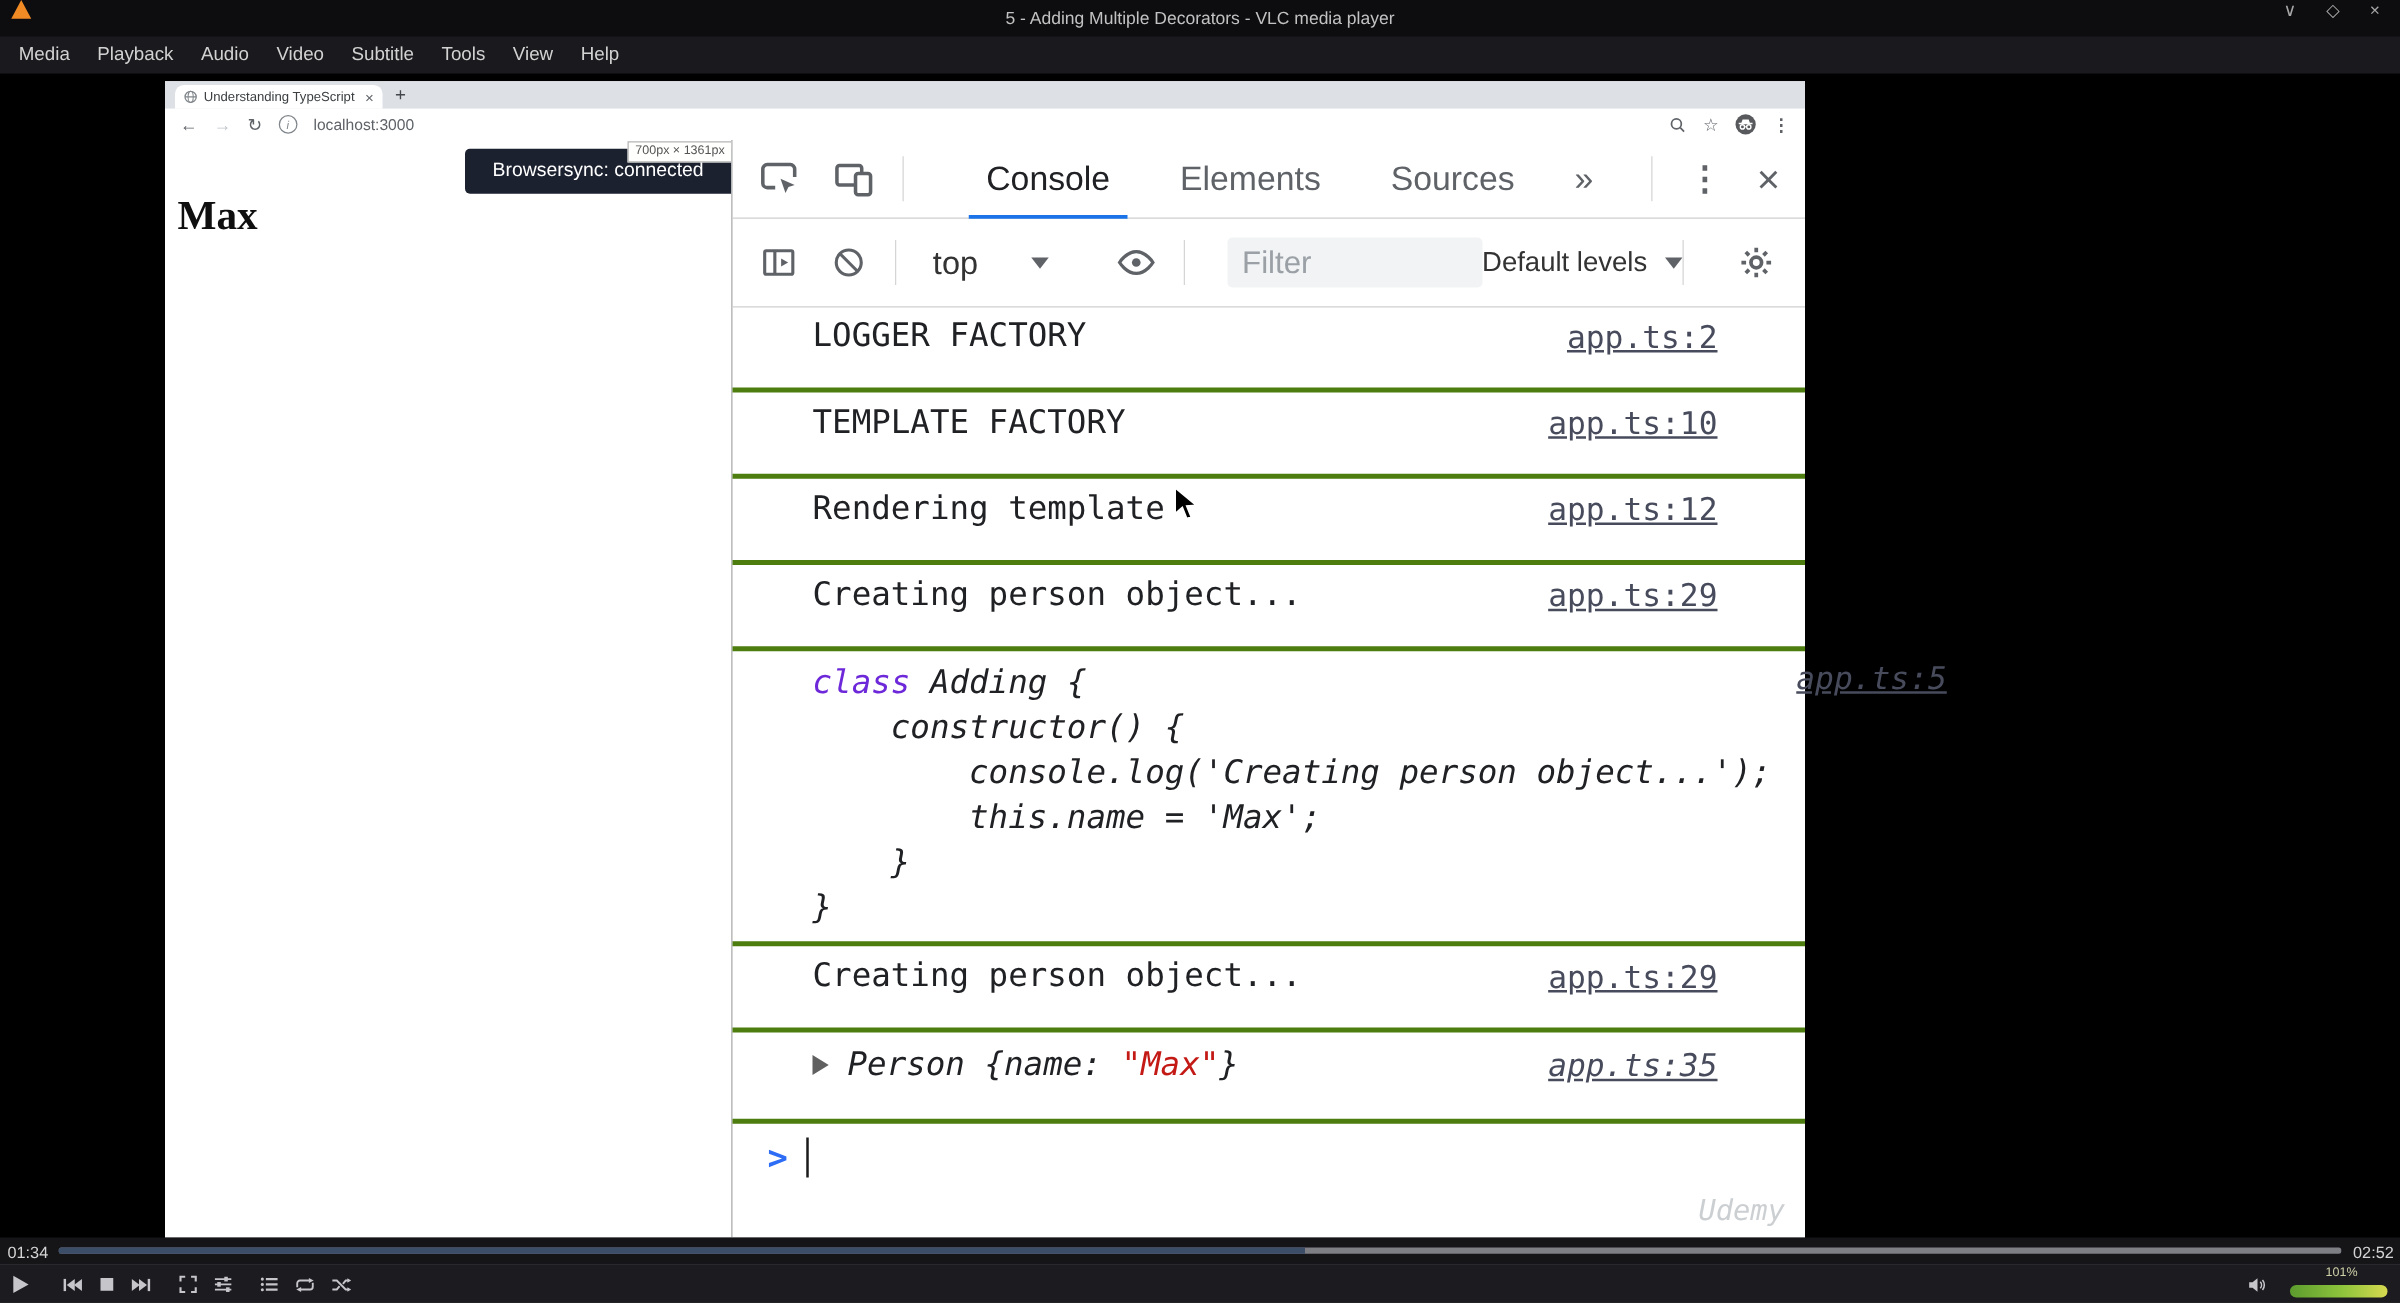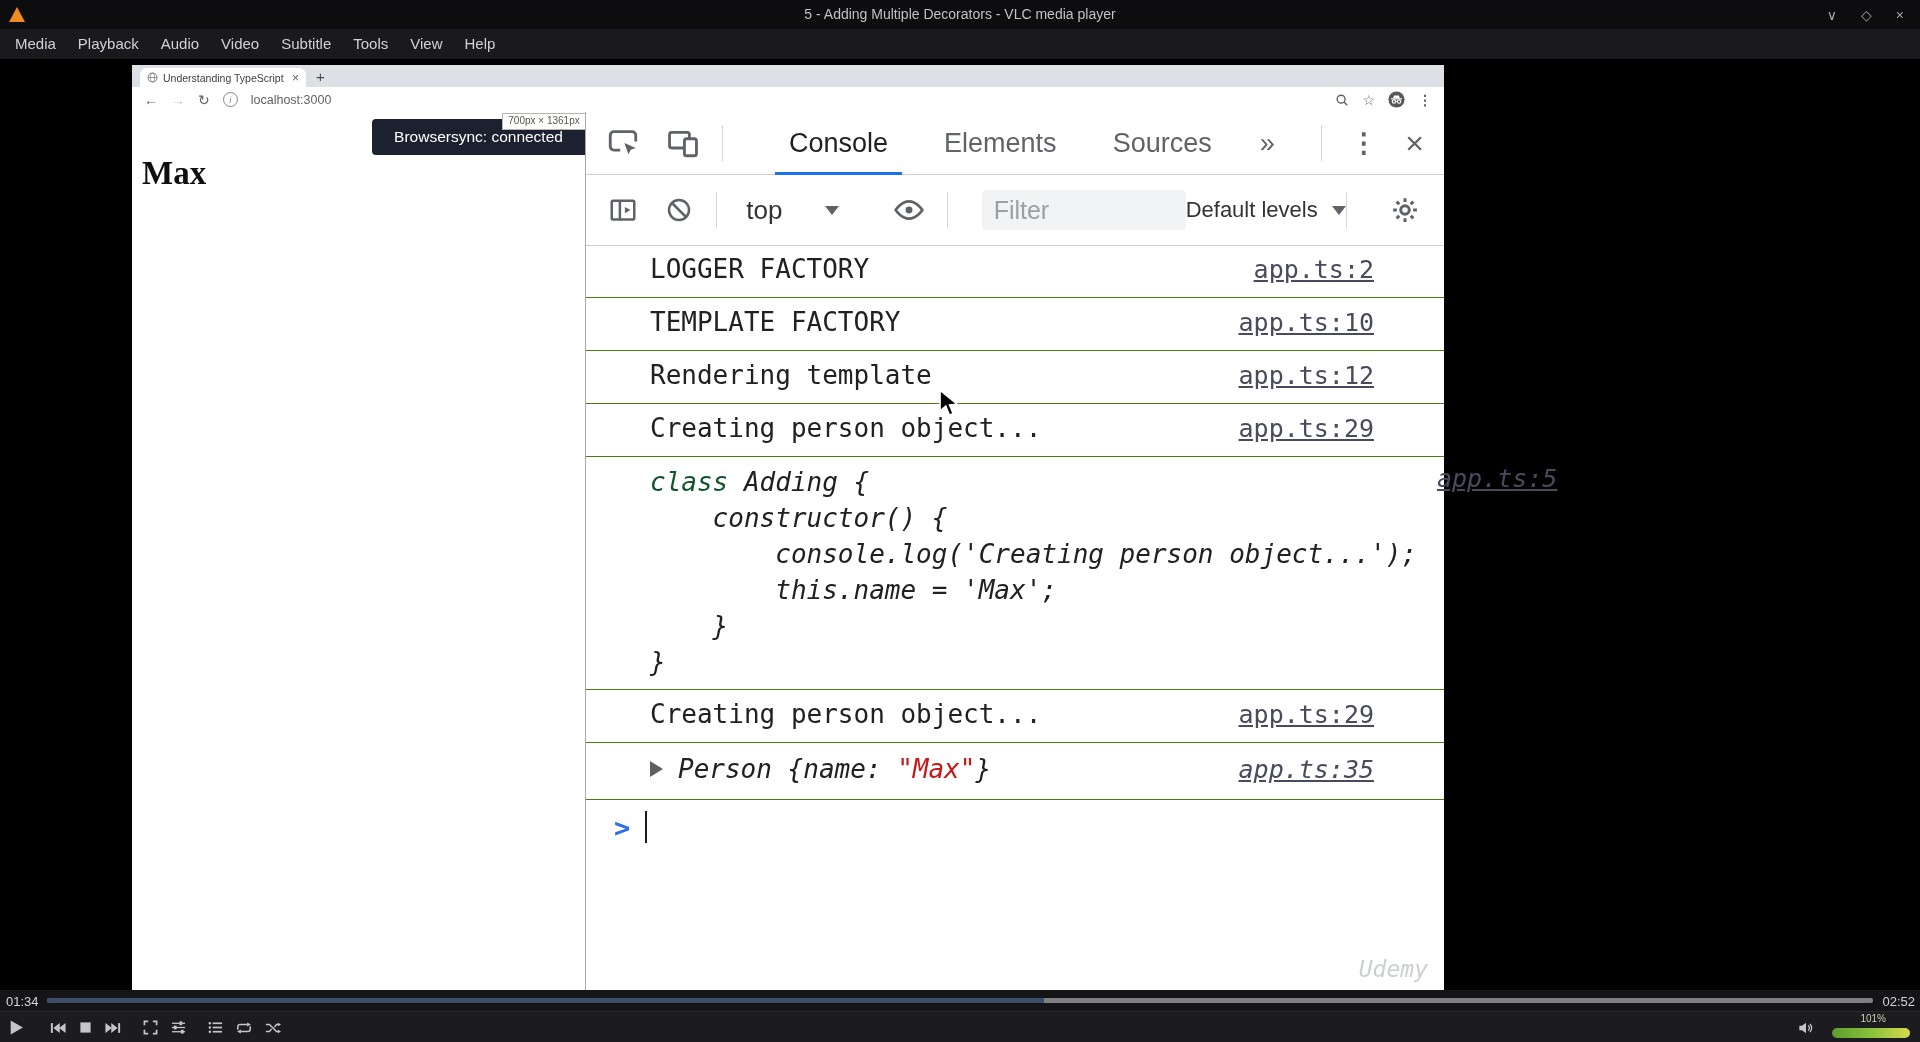--- a/index.html
+++ b/index.html
@@ -1,20 +1,20 @@
 <!DOCTYPE html>
 <html><head>
 <meta charset="utf-8">
 <style>
   html,body{margin:0;padding:0;background:#000;}
   body{width:1920px;height:1042px;overflow:hidden;font-family:"Liberation Sans",sans-serif;position:relative;}
   .stage{position:absolute;left:0;top:0;width:1920px;height:1042px;background:#000;}
 
   
-  .titlebar{position:absolute;left:0;top:0;width:100%;height:29px;background:#0d0d10;display:flex;align-items:center;}
+  .titlebar{position:absolute;left:0;top:0;width:100%;height:29px;background:#0d0d10;display:flex;}
   .vlc-cone{margin-left:9px;width:0;height:0;border-left:8px solid transparent;border-right:8px solid transparent;border-bottom:15px solid #f08a24;}
   .title-text{position:absolute;left:0;right:0;text-align:center;color:#c2c2c2;font-size:14px;line-height:29px;}
   .win-controls{margin-left:auto;display:flex;gap:24px;margin-right:16px;color:#a6a6a6;font-size:14px;z-index:2;}
   .win-controls span{cursor:default;}
 
   
   .menubar{position:absolute;top:29px;left:0;width:100%;height:30px;background:#1a1a1e;display:flex;align-items:center;padding-left:4px;}
   .menu-item{color:#d2d2d2;font-size:15px;padding:0 11px;line-height:30px;}
 
   
@@ -68,26 +68,26 @@
   .caret{width:0;height:0;border-left:7px solid transparent;border-right:7px solid transparent;border-top:9px solid #5f6368;}
   .ic-eye{margin-left:54px;}
   .filter-input{width:180px;height:40px;margin-left:12px;background:#f1f3f4;border:none;border-radius:4px;padding:0 12px;font-size:25px;color:#202124;font-family:"Liberation Sans",sans-serif;outline:none;}
   .filter-input::placeholder{color:#9aa0a6;}
   .levels{display:flex;align-items:center;gap:14px;font-size:22px;color:#333;white-space:nowrap;}
   .sep-auto{margin-left:auto;}
   .ic-gear{margin:0 24px 0 22px;}
 
   
   .dt-console{position:absolute;top:133px;left:0;right:0;bottom:0;font-family:"DejaVu Sans Mono",monospace;font-size:26px;color:#202124;}
-  .msg{display:flex;align-items:center;border-bottom:1px solid #4d7c0f;padding:0 70px 4px 64px;height:48px;}
+  .msg{display:flex;align-items:center;border-bottom:4px solid #4d7c0f;padding:0 70px 17px 64px;height:48px;}
   .src{margin-left:auto;font-size:25px;color:#474b5c;text-decoration:underline;white-space:nowrap;padding-left:20px;}
   .msg-code{height:auto;align-items:flex-start;padding-top:7px;padding-bottom:9px;font-style:italic;}
   .code-line{white-space:pre;line-height:36px;}
   .code-line span{white-space:pre;}
-  .kw{color:#14532d;}
+  .kw{color:#6d28d9;}
   .msg-obj{font-style:italic;height:52px;}
   .tri{width:0;height:0;border-left:13px solid #606060;border-top:8px solid transparent;border-bottom:8px solid transparent;margin-right:15px;flex:none;}
   .str{color:#c41a16;}
   .prompt{display:flex;align-items:center;padding-left:28px;height:54px;}
   .prompt-chevron{color:#2d6cf5;font-weight:bold;font-size:27px;}
   .caret-bar{width:2px;height:32px;background:#1b1b1b;margin-left:15px;animation:blink 1.2s step-end infinite;}
   @keyframes blink{50%{opacity:0;}}
   .watermark{position:absolute;right:16px;bottom:8px;font-size:23px;color:#9aa0a6;opacity:.5;font-style:italic;}
 
   

